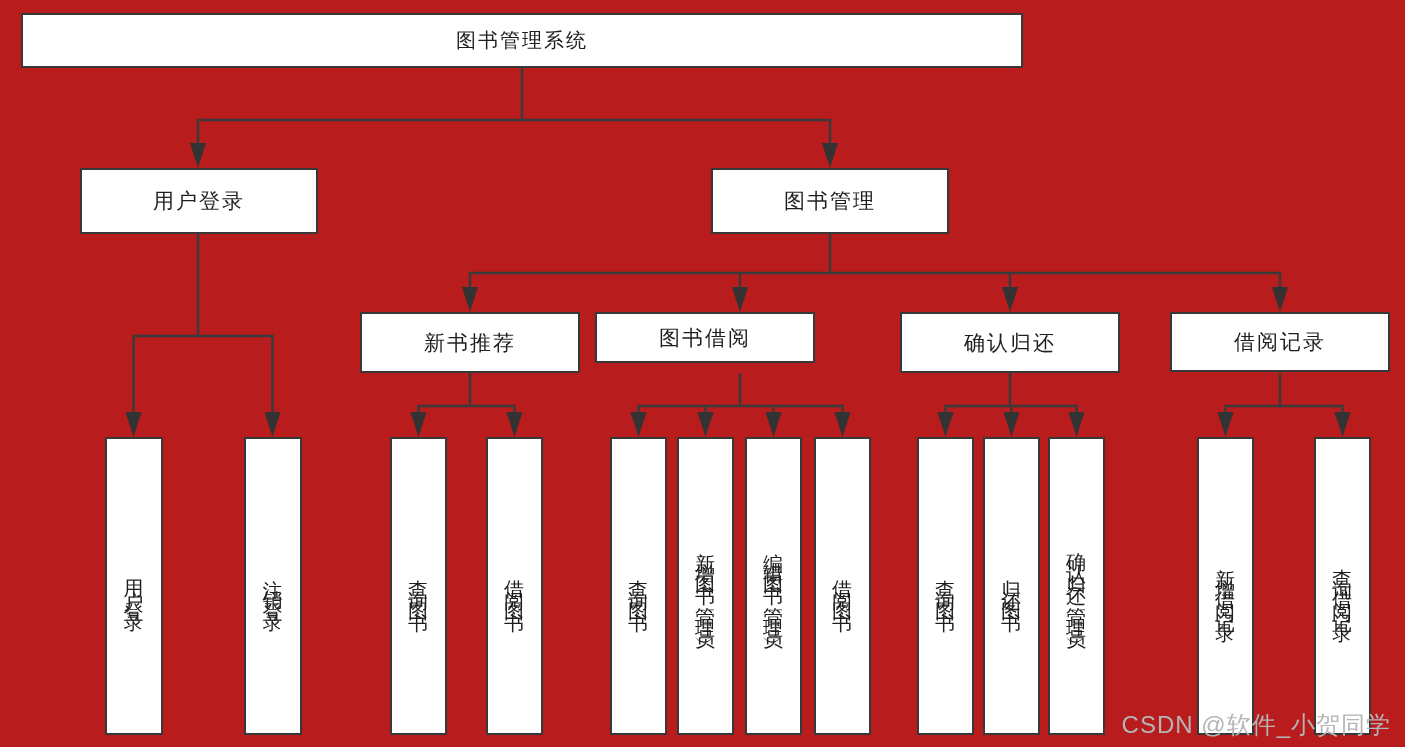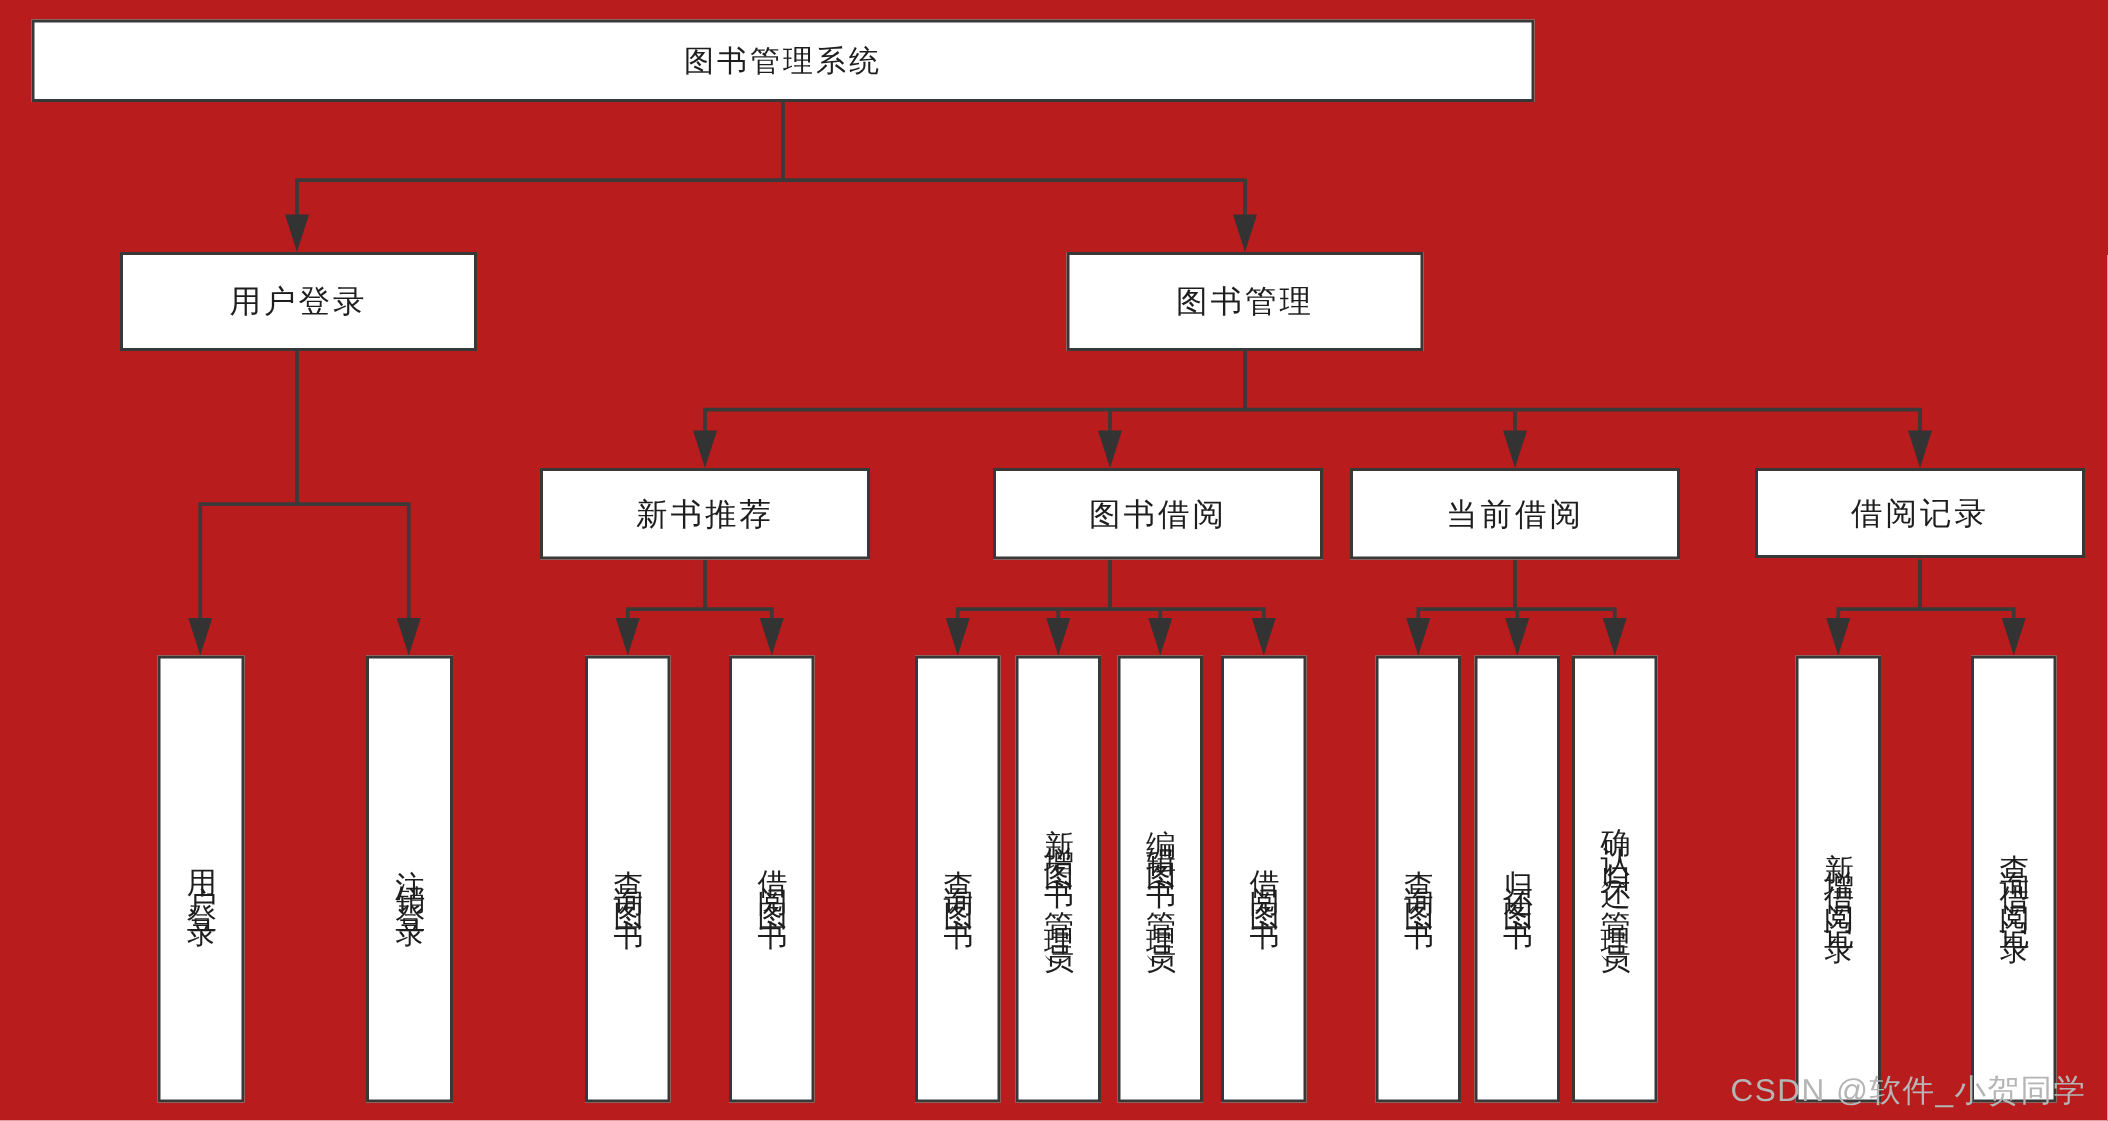--- a/index.html
+++ b/index.html
@@ -34,21 +34,21 @@
     writing-mode: vertical-rl;
     text-orientation: mixed;
     font-size: 20px;
     letter-spacing: 11px;
     line-height: 1;
   }
   .watermark {
     position: absolute;
     right: 14px;
     bottom: 6px;
-    font-size: 21px;
+    font-size: 24px;
     color: #b5b5b5;
     letter-spacing: 1px;
     z-index: 5;
     white-space: nowrap;
   }
 </style>
 </head>
 <body>
 
 <div class="canvas">
@@ -103,25 +103,25 @@
   <div class="box hbox" style="left:80px; top:168px; width:238px; height:66px;">
     <span>用户登录</span>
   </div>
   <div class="box hbox" style="left:711px; top:168px; width:238px; height:66px;">
     <span>图书管理</span>
   </div>
 
   <div class="box hbox" style="left:360px; top:312px; width:220px; height:61px;font-family:Liberation Serif, serif;">
     <span>新书推荐</span>
   </div>
-  <div class="box hbox" style="left:662px; top:312px; width:220px; height:61px;">
+  <div class="box hbox" style="left:595px; top:312px; width:220px; height:51px;">
     <span>图书借阅</span>
   </div>
   <div class="box hbox" style="left:900px; top:312px; width:220px; height:61px;">
-    <span>当前借阅</span>
+    <span>确认归还</span>
   </div>
   <div class="box hbox" style="left:1170px; top:312px; width:220px; height:60px;">
     <span>借阅记录</span>
   </div>
 
   <div class="box vbox" style="left:105px; top:437px; width:58px; height:298px;">
     <span>用户登录</span>
   </div>
   <div class="box vbox" style="left:244px; top:437px; width:58px; height:298px;">
     <span>注销登录</span>

